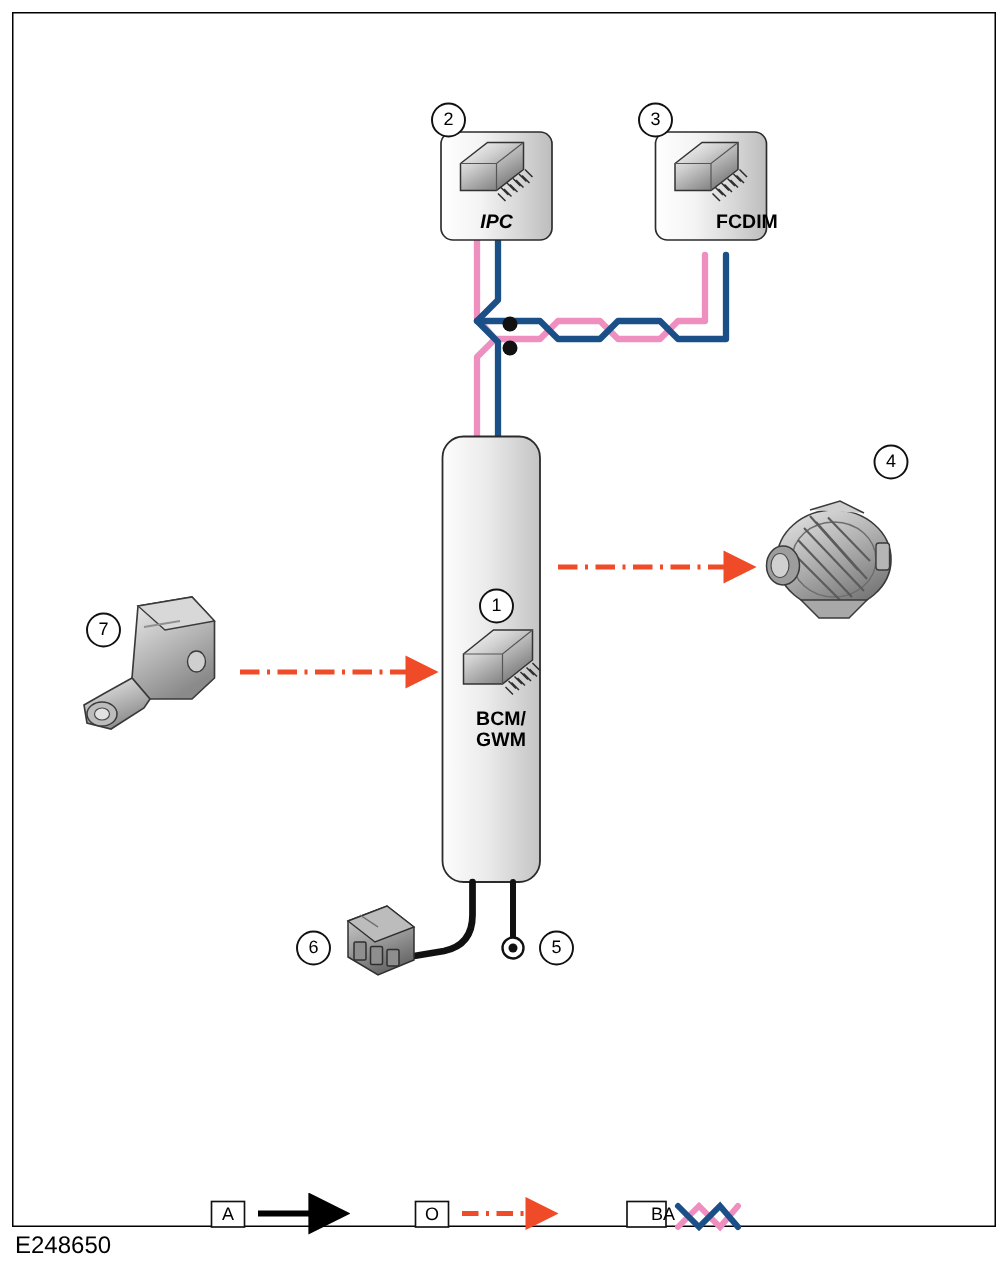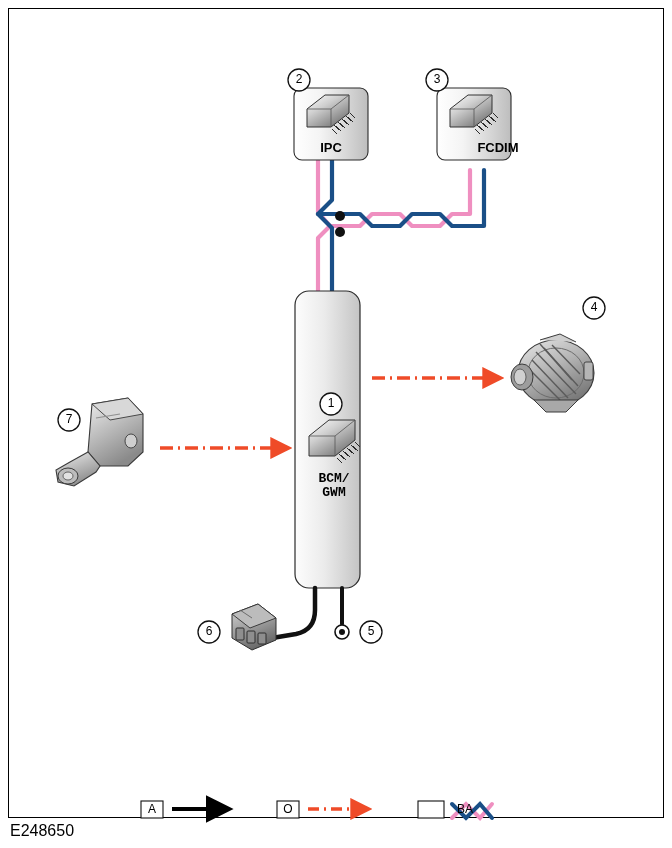--- a/index.html
+++ b/index.html
@@ -268,31 +268,31 @@
       <line x1="308" y1="809" x2="368" y2="809" stroke="#ef4b28" stroke-width="3.4" stroke-dasharray="11 5 2 5" marker-end="url(#arrowOrange)"></line>
 
       <rect x="418" y="801" width="26" height="17" fill="#ffffff" stroke="#111111" stroke-width="1.1"></rect>
       <g fill="none" stroke-width="4" stroke-linecap="round">
         <path d="M 452 818 L 466 804 L 480 818 L 492 804" stroke="#ef8fc0"></path>
         <path d="M 452 804 L 466 818 L 480 804 L 492 818" stroke="#1a4f87"></path>
       </g>
     </g>
   </svg>
 
-  <div class="lbl module-label" style="left:294px; top:141px; width:74px;">IPC</div>
+  <div class="lbl module-label" style="left:294px; top:141px; width:74px;font-style:italic;">IPC</div>
   <div class="lbl module-label" style="left:456px; top:141px; width:84px;">FCDIM</div>
-  <div class="lbl module-label" style="left:295px; top:472px; width:78px; white-space:pre-line;font-family:Liberation Mono, monospace;">BCM/
+  <div class="lbl module-label" style="left:295px; top:472px; width:78px; white-space:pre-line;">BCM/
 GWM</div>
 
   <div class="lbl callout-num" style="left:321px; top:397px;">1</div>
   <div class="lbl callout-num" style="left:289px; top:73px;">2</div>
   <div class="lbl callout-num" style="left:427px; top:73px;">3</div>
   <div class="lbl callout-num" style="left:584px; top:301px;">4</div>
   <div class="lbl callout-num" style="left:361px; top:625px;">5</div>
   <div class="lbl callout-num" style="left:199px; top:625px;">6</div>
   <div class="lbl callout-num" style="left:59px; top:413px;">7</div>
 
   <div class="lbl legend-letter" style="left:141px; top:803px; width:22px;">A</div>
   <div class="lbl legend-letter" style="left:277px; top:803px; width:22px;">O</div>
-  <div class="lbl legend-letter" style="left:418px; top:803px; width:48px;padding-left:23px;">BA</div>
+  <div class="lbl legend-letter" style="left:418px; top:803px; width:48px;">BA</div>
 
   <div class="figcode">E248650</div>
 </div>
 
 </body></html>

